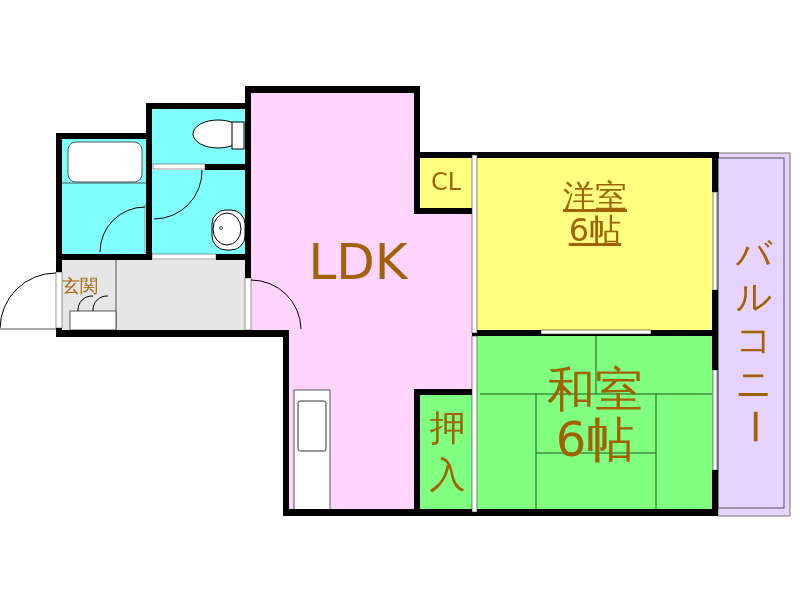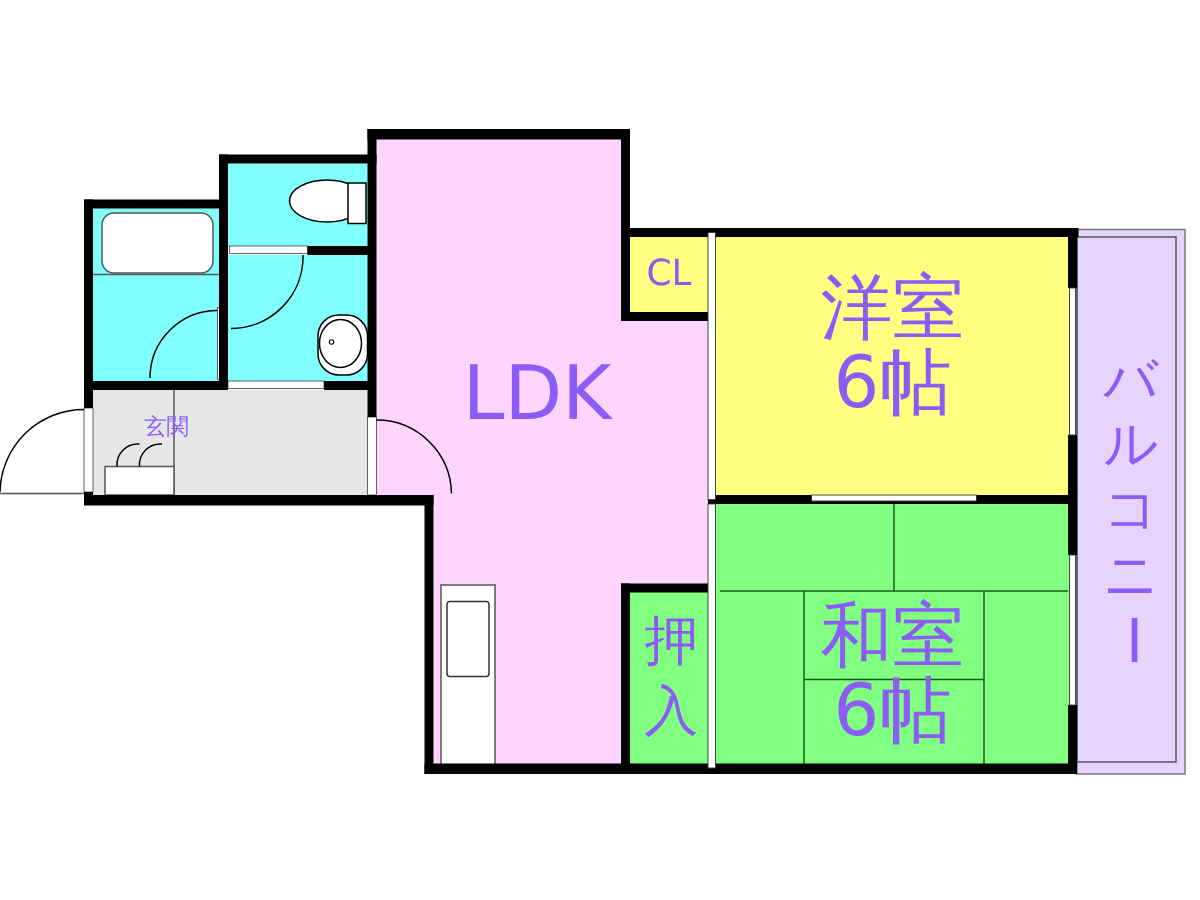--- a/index.html
+++ b/index.html
@@ -1,18 +1,18 @@
 <!DOCTYPE html>
 <html><head>
 <meta charset="utf-8">
 <style>
   html,body{margin:0;padding:0;background:#fff;}
   body{width:800px;height:600px;position:relative;overflow:hidden;font-family:"DejaVu Sans","Liberation Sans",sans-serif;}
   .abs{position:absolute;box-sizing:border-box;}
-  .lbl{position:absolute;color:#8b5cf6;text-align:center;line-height:1.05;font-family:"DejaVu Sans","Liberation Sans",sans-serif;}
+  .lbl{position:absolute;color:#a16207;text-align:center;line-height:1.05;font-family:"DejaVu Sans","Liberation Sans",sans-serif;}
 </style>
 </head>
 <body>
 
 <svg class="abs" style="left:0;top:0" width="800" height="600" viewBox="0 0 800 600">
 
   <g>
     <rect x="718" y="153" width="72" height="363" fill="#e6d4ff" stroke="#777" stroke-width="1"></rect>
     <rect x="718" y="158" width="66" height="350" fill="none" stroke="#555" stroke-width="1"></rect>
   </g>
@@ -114,36 +114,36 @@
     <rect x="541" y="330" width="110" height="4"></rect>
   </g>
 </svg>
 
 <div class="lbl" style="left:288px;top:236px;width:140px;font-size:50px;">
   <div>LDK</div>
 </div>
 
 <div class="lbl" style="left:417px;top:170px;width:58px;font-size:24px;">CL</div>
 
-<div class="lbl" style="left:500px;top:180px;width:190px;font-size:48px;">
+<div class="lbl" style="left:500px;top:180px;width:190px;font-size:32px;text-decoration:underline;">
   <div>洋室</div>
   <div>6帖</div>
 </div>
 
-<div class="lbl" style="left:500px;top:364px;width:190px;font-size:48px;margin-top:35px;">
+<div class="lbl" style="left:500px;top:364px;width:190px;font-size:48px;">
   <div>和室</div>
   <div>6帖</div>
 </div>
 
 <div class="lbl" style="left:420px;top:405px;width:55px;font-size:36px;line-height:1.3;">
   <div>押</div>
   <div>入</div>
 </div>
 
-<div class="lbl" style="left:70px;top:277px;width:56px;font-size:15px;text-align:right;">玄関</div>
+<div class="lbl" style="left:52px;top:277px;width:56px;font-size:18px;text-align:center;">玄関</div>
 
 <div class="lbl" style="left:728px;top:232px;width:52px;font-size:36px;line-height:1.2;">
   <div>バ</div>
   <div>ル</div>
   <div>コ</div>
   <div>ニ</div>
   <div style="transform:rotate(90deg);">ー</div>
 </div>
 
 </body></html>

